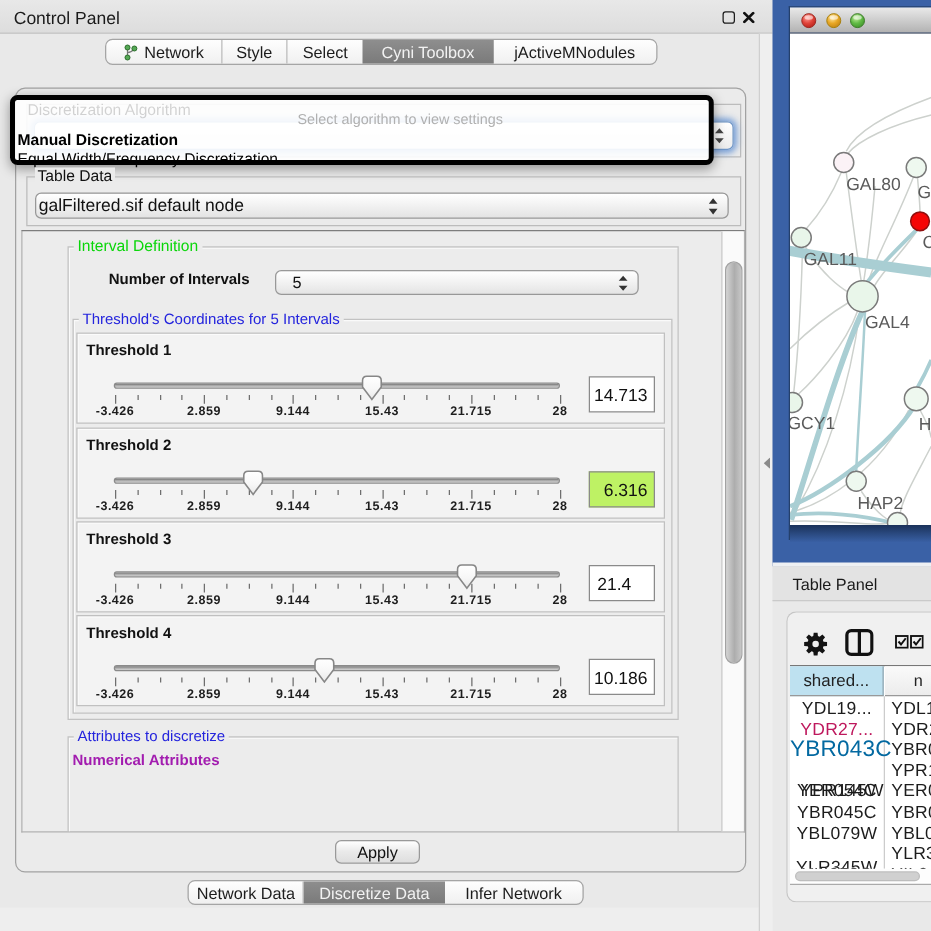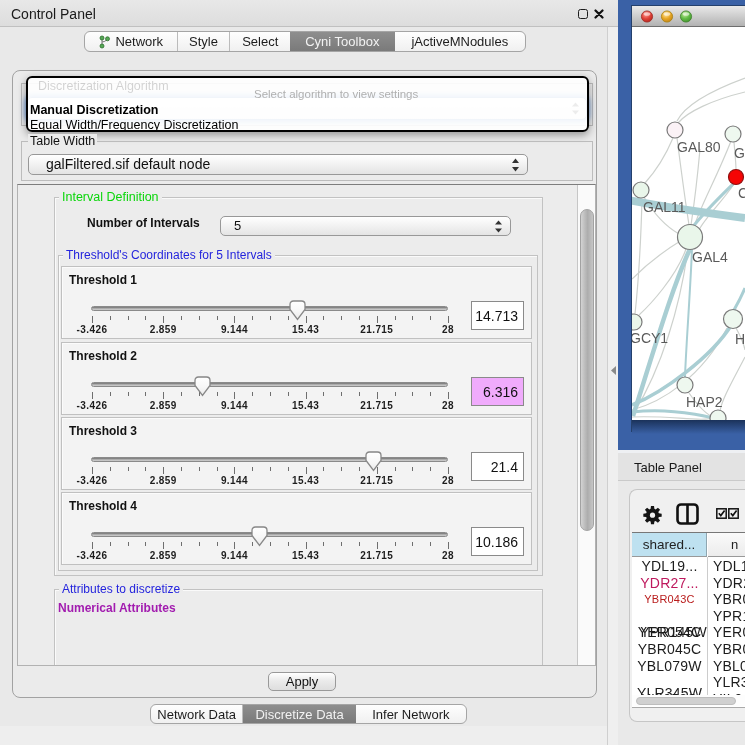--- a/index.html
+++ b/index.html
@@ -30,30 +30,30 @@
 <div style="width:105px;display:flex;align-items:center;justify-content:center;background:linear-gradient(#8e8e8e,#7a7a7a);color:#f2f2f2">Cyni Toolbox</div>
 <div style="width:131px;display:flex;align-items:center;justify-content:center">jActiveMNodules</div>
 </div>
 
 <div class="abs" style="left:21px;top:83px;width:572px;height:43px;border:1px solid #bcbcbc"></div>
 <div class="abs" style="left:27px;top:97px;width:560px;height:23px;border-radius:5px;background:linear-gradient(#fff,#ececec);border:1px solid #6f96c8;box-shadow:0 0 5px 2.5px rgba(90,140,210,0.8)"></div>
 <svg class="abs" style="left:571px;top:102px" width="9" height="13" viewBox="0 0 9 13">
     <path d="M4.5,0.5 L8,4.5 L1,4.5 Z M4.5,12.5 L8,8.5 L1,8.5 Z" fill="#444"></path>
   </svg>
 
-<div class="abs" style="left:26px;top:76px;width:563px;height:56px;background:rgba(255,255,255,0.9);border:2px solid #000000;border-radius:6px;box-shadow:0 3px 9px rgba(0,0,0,0.38)">
+<div class="abs" style="left:8px;top:76px;width:563px;height:56px;background:rgba(255,255,255,0.9);border:4px solid #000000;border-radius:6px;box-shadow:0 3px 9px rgba(0,0,0,0.38)">
 <div style="position:absolute;left:10px;top:1px;font-size:12.5px;color:#000;opacity:0.17">Discretization Algorithm</div>
 <div style="position:absolute;left:226px;top:10px;font-size:11.5px;color:#b0b0b0">Select algorithm to view settings</div>
 <div style="position:absolute;left:2px;top:25px;font-size:12.5px;font-weight:bold;color:#000">Manual Discretization</div>
 <div style="position:absolute;left:2px;top:40px;font-size:12.5px;color:#000">Equal Width/Frequency Discretization</div>
 </div>
 
 <div class="abs" style="left:21px;top:141px;width:572px;height:40px;border:1px solid #bcbcbc"></div>
-<div class="abs" style="left:28px;top:134px;font-size:12.5px;color:#111;background:#ebebeb;padding:0 2px">Table Width</div>
-<div class="abs" style="left:28px;top:154px;width:500px;height:21px;border-radius:5px;background:linear-gradient(#fff,#f3f3f3 45%,#e3e3e3);border:1px solid #989898;font-size:14px;color:#111;line-height:19px;padding-left:17px">galFiltered.sif default node
+<div class="abs" style="left:28px;top:134px;font-size:12.5px;color:#111;background:#ebebeb;padding:0 2px">Table Data</div>
+<div class="abs" style="left:28px;top:154px;width:555px;height:21px;border-radius:5px;background:linear-gradient(#fff,#f3f3f3 45%,#e3e3e3);border:1px solid #989898;font-size:14px;color:#111;line-height:19px;padding-left:2px">galFiltered.sif default node
 <svg style="position:absolute;right:7px;top:3px" width="9" height="14" viewBox="0 0 9 14">
       <path d="M4.5,0.5 L8,5 L1,5 Z M4.5,13.5 L8,9 L1,9 Z" fill="#333"></path>
     </svg>
 </div>
 
 <div class="abs" style="left:17px;top:184px;width:579px;height:482px;background:#ececec;border:1px solid #b2b2b2;border-top:1px solid #7d7d7d;overflow:hidden">
 
   <div style="position:absolute;left:36px;top:12px;width:489px;height:379px;border:1px solid #c2c2c2;box-shadow:inset 1px 1px 0 #fafafa"></div>
   <div style="position:absolute;left:41px;top:5px;font-size:12.5px;color:#0ad60a;background:#ececec;padding:0 3px">Interval Definition</div>
   <div style="position:absolute;left:69px;top:31px;font-size:12px;font-weight:bold;color:#111">Number of Intervals</div>
@@ -140,21 +140,21 @@
 <svg style="position:absolute;left:131.9px;top:33px" width="17" height="21" viewBox="0 0 17 21">
 <defs>
           <linearGradient id="thg2" x1="0" y1="0" x2="0" y2="1">
             <stop offset="0" stop-color="#ffffff"></stop>
             <stop offset="0.55" stop-color="#f7f7f7"></stop>
             <stop offset="1" stop-color="#e9e9e9"></stop>
           </linearGradient>
         </defs>
 <path d="M1,4.5 Q1,1 4.5,1 L12.5,1 Q16,1 16,4.5 L16,9.5 L8.5,19.5 L1,9.5 Z" fill="url(#thg2)" stroke="#878787" stroke-width="1.3"></path>
       </svg>
-<div style="position:absolute;left:409px;top:34px;width:53px;height:29px;background:#f0abfc;border:1px solid #8a8a8a;font-size:14px;color:#111;text-align:right;line-height:29px;padding-right:5px">6.316</div>
+<div style="position:absolute;left:409px;top:34px;width:53px;height:29px;background:#bef264;border:1px solid #8a8a8a;font-size:14px;color:#111;text-align:right;line-height:29px;padding-right:5px">6.316</div>
 </div>
     <div style="position:absolute;left:43px;top:232px;width:471px;height:73px;background:#f3f3f3;border:1px solid #c0c0c0;box-shadow:inset 1px 1px 0 #fbfbfb">
 <div style="position:absolute;left:7px;top:6px;font-size:12px;font-weight:bold;color:#111">Threshold 3</div>
 <div style="position:absolute;left:29px;top:39px;width:357px;height:5px;border-radius:3px;background:linear-gradient(#6f6f6f,#a8a8a8 45%,#d2d2d2);border:1px solid #8a8a8a"></div>
 <div style="position:absolute;left:30.0px;top:49px;width:1px;height:7px;background:#6e6e6e"></div>
       <div style="position:absolute;left:47.8px;top:49px;width:1px;height:4px;background:#6e6e6e"></div>
       <div style="position:absolute;left:65.6px;top:49px;width:1px;height:4px;background:#6e6e6e"></div>
       <div style="position:absolute;left:83.4px;top:49px;width:1px;height:4px;background:#6e6e6e"></div>
       <div style="position:absolute;left:101.2px;top:49px;width:1px;height:7px;background:#6e6e6e"></div>
       <div style="position:absolute;left:119.0px;top:49px;width:1px;height:4px;background:#6e6e6e"></div>
@@ -182,21 +182,21 @@
 <svg style="position:absolute;left:302.7px;top:33px" width="17" height="21" viewBox="0 0 17 21">
 <defs>
           <linearGradient id="thg3" x1="0" y1="0" x2="0" y2="1">
             <stop offset="0" stop-color="#ffffff"></stop>
             <stop offset="0.55" stop-color="#f7f7f7"></stop>
             <stop offset="1" stop-color="#e9e9e9"></stop>
           </linearGradient>
         </defs>
 <path d="M1,4.5 Q1,1 4.5,1 L12.5,1 Q16,1 16,4.5 L16,9.5 L8.5,19.5 L1,9.5 Z" fill="url(#thg3)" stroke="#878787" stroke-width="1.3"></path>
       </svg>
-<div style="position:absolute;left:409px;top:34px;width:53px;height:29px;background:#fff;border:1px solid #8a8a8a;font-size:14px;color:#111;text-align:right;line-height:29px;padding-right:5px">21.4</div>
+<div style="position:absolute;left:409px;top:34px;width:53px;height:29px;background:#fff;border:1px solid #8a8a8a;font-size:14px;color:#111;text-align:right;line-height:29px;padding-right:18px">21.4</div>
 </div>
     <div style="position:absolute;left:43px;top:307px;width:471px;height:73px;background:#f3f3f3;border:1px solid #c0c0c0;box-shadow:inset 1px 1px 0 #fbfbfb">
 <div style="position:absolute;left:7px;top:6px;font-size:12px;font-weight:bold;color:#111">Threshold 4</div>
 <div style="position:absolute;left:29px;top:39px;width:357px;height:5px;border-radius:3px;background:linear-gradient(#6f6f6f,#a8a8a8 45%,#d2d2d2);border:1px solid #8a8a8a"></div>
 <div style="position:absolute;left:30.0px;top:49px;width:1px;height:7px;background:#6e6e6e"></div>
       <div style="position:absolute;left:47.8px;top:49px;width:1px;height:4px;background:#6e6e6e"></div>
       <div style="position:absolute;left:65.6px;top:49px;width:1px;height:4px;background:#6e6e6e"></div>
       <div style="position:absolute;left:83.4px;top:49px;width:1px;height:4px;background:#6e6e6e"></div>
       <div style="position:absolute;left:101.2px;top:49px;width:1px;height:7px;background:#6e6e6e"></div>
       <div style="position:absolute;left:119.0px;top:49px;width:1px;height:4px;background:#6e6e6e"></div>
@@ -365,21 +365,21 @@
 </svg>
 
 <div class="abs" style="left:632px;top:532px;width:113px;height:176px;background:#fff;border-top:1px solid #777;border-bottom:1px solid #aaa"></div>
 <div class="abs" style="left:632px;top:533px;width:75px;height:24px;background:#bee1f0;border-right:1px solid #8fa6b0;border-bottom:1px solid #999;font-size:13.5px;color:#222;text-align:center;line-height:24px">shared...</div>
 <div class="abs" style="left:708px;top:533px;width:37px;height:24px;background:linear-gradient(#fafafa,#ececec);border-bottom:1px solid #999;font-size:13px;color:#222;padding-left:23px;line-height:24px">n</div>
 <div class="abs" style="left:707px;top:557px;width:1px;height:138px;background:#ccc"></div>
 <div style="position:absolute;left:632px;top:558px;width:75px;height:17px;font-size:14px;color:#1c1c1c;text-align:center;line-height:16px;letter-spacing:0.2px">YDL19...</div>
 <div style="position:absolute;left:713px;top:558px;height:17px;font-size:14px;color:#1c1c1c;line-height:16px;white-space:nowrap;letter-spacing:0.2px">YDL1</div>
 <div style="position:absolute;left:632px;top:575px;width:75px;height:17px;font-size:14px;color:#be185d;text-align:center;line-height:16px;letter-spacing:0.2px">YDR27...</div>
 <div style="position:absolute;left:713px;top:575px;height:17px;font-size:14px;color:#1c1c1c;line-height:16px;white-space:nowrap;letter-spacing:0.2px">YDR2</div>
-<div style="position:absolute;left:632px;top:591px;width:75px;height:17px;font-size:11px;color:#b91c1c;text-align:center;line-height:16px;letter-spacing:0.2px">YBR043C</div>
+<div style="position:absolute;left:632px;top:591px;width:75px;height:17px;font-size:18px;color:#0369a1;text-align:center;line-height:16px;letter-spacing:0.2px">YBR043C</div>
 <div style="position:absolute;left:713px;top:591px;height:17px;font-size:14px;color:#1c1c1c;line-height:16px;white-space:nowrap;letter-spacing:0.2px">YBR0</div>
 <div style="position:absolute;left:632px;top:624px;width:75px;height:17px;font-size:14px;color:#1c1c1c;text-align:right;line-height:16px;letter-spacing:0.2px">YPR145W</div>
 <div style="position:absolute;left:713px;top:608px;height:17px;font-size:14px;color:#1c1c1c;line-height:16px;white-space:nowrap;letter-spacing:0.2px">YPR1</div>
 <div style="position:absolute;left:632px;top:624px;width:75px;height:17px;font-size:14px;color:#1c1c1c;text-align:center;line-height:16px;letter-spacing:0.2px">YER054C</div>
 <div style="position:absolute;left:713px;top:624px;height:17px;font-size:14px;color:#1c1c1c;line-height:16px;white-space:nowrap;letter-spacing:0.2px">YER0</div>
 <div style="position:absolute;left:632px;top:641px;width:75px;height:17px;font-size:14px;color:#1c1c1c;text-align:center;line-height:16px;letter-spacing:0.2px">YBR045C</div>
 <div style="position:absolute;left:713px;top:641px;height:17px;font-size:14px;color:#1c1c1c;line-height:16px;white-space:nowrap;letter-spacing:0.2px">YBR0</div>
 <div style="position:absolute;left:632px;top:658px;width:75px;height:17px;font-size:14px;color:#1c1c1c;text-align:center;line-height:16px;letter-spacing:0.2px">YBL079W</div>
 <div style="position:absolute;left:713px;top:658px;height:17px;font-size:14px;color:#1c1c1c;line-height:16px;white-space:nowrap;letter-spacing:0.2px">YBL0</div>
 <div style="position:absolute;left:632px;top:685px;width:75px;height:17px;font-size:14px;color:#1c1c1c;text-align:center;line-height:16px;letter-spacing:0.2px">YLR345W</div>

